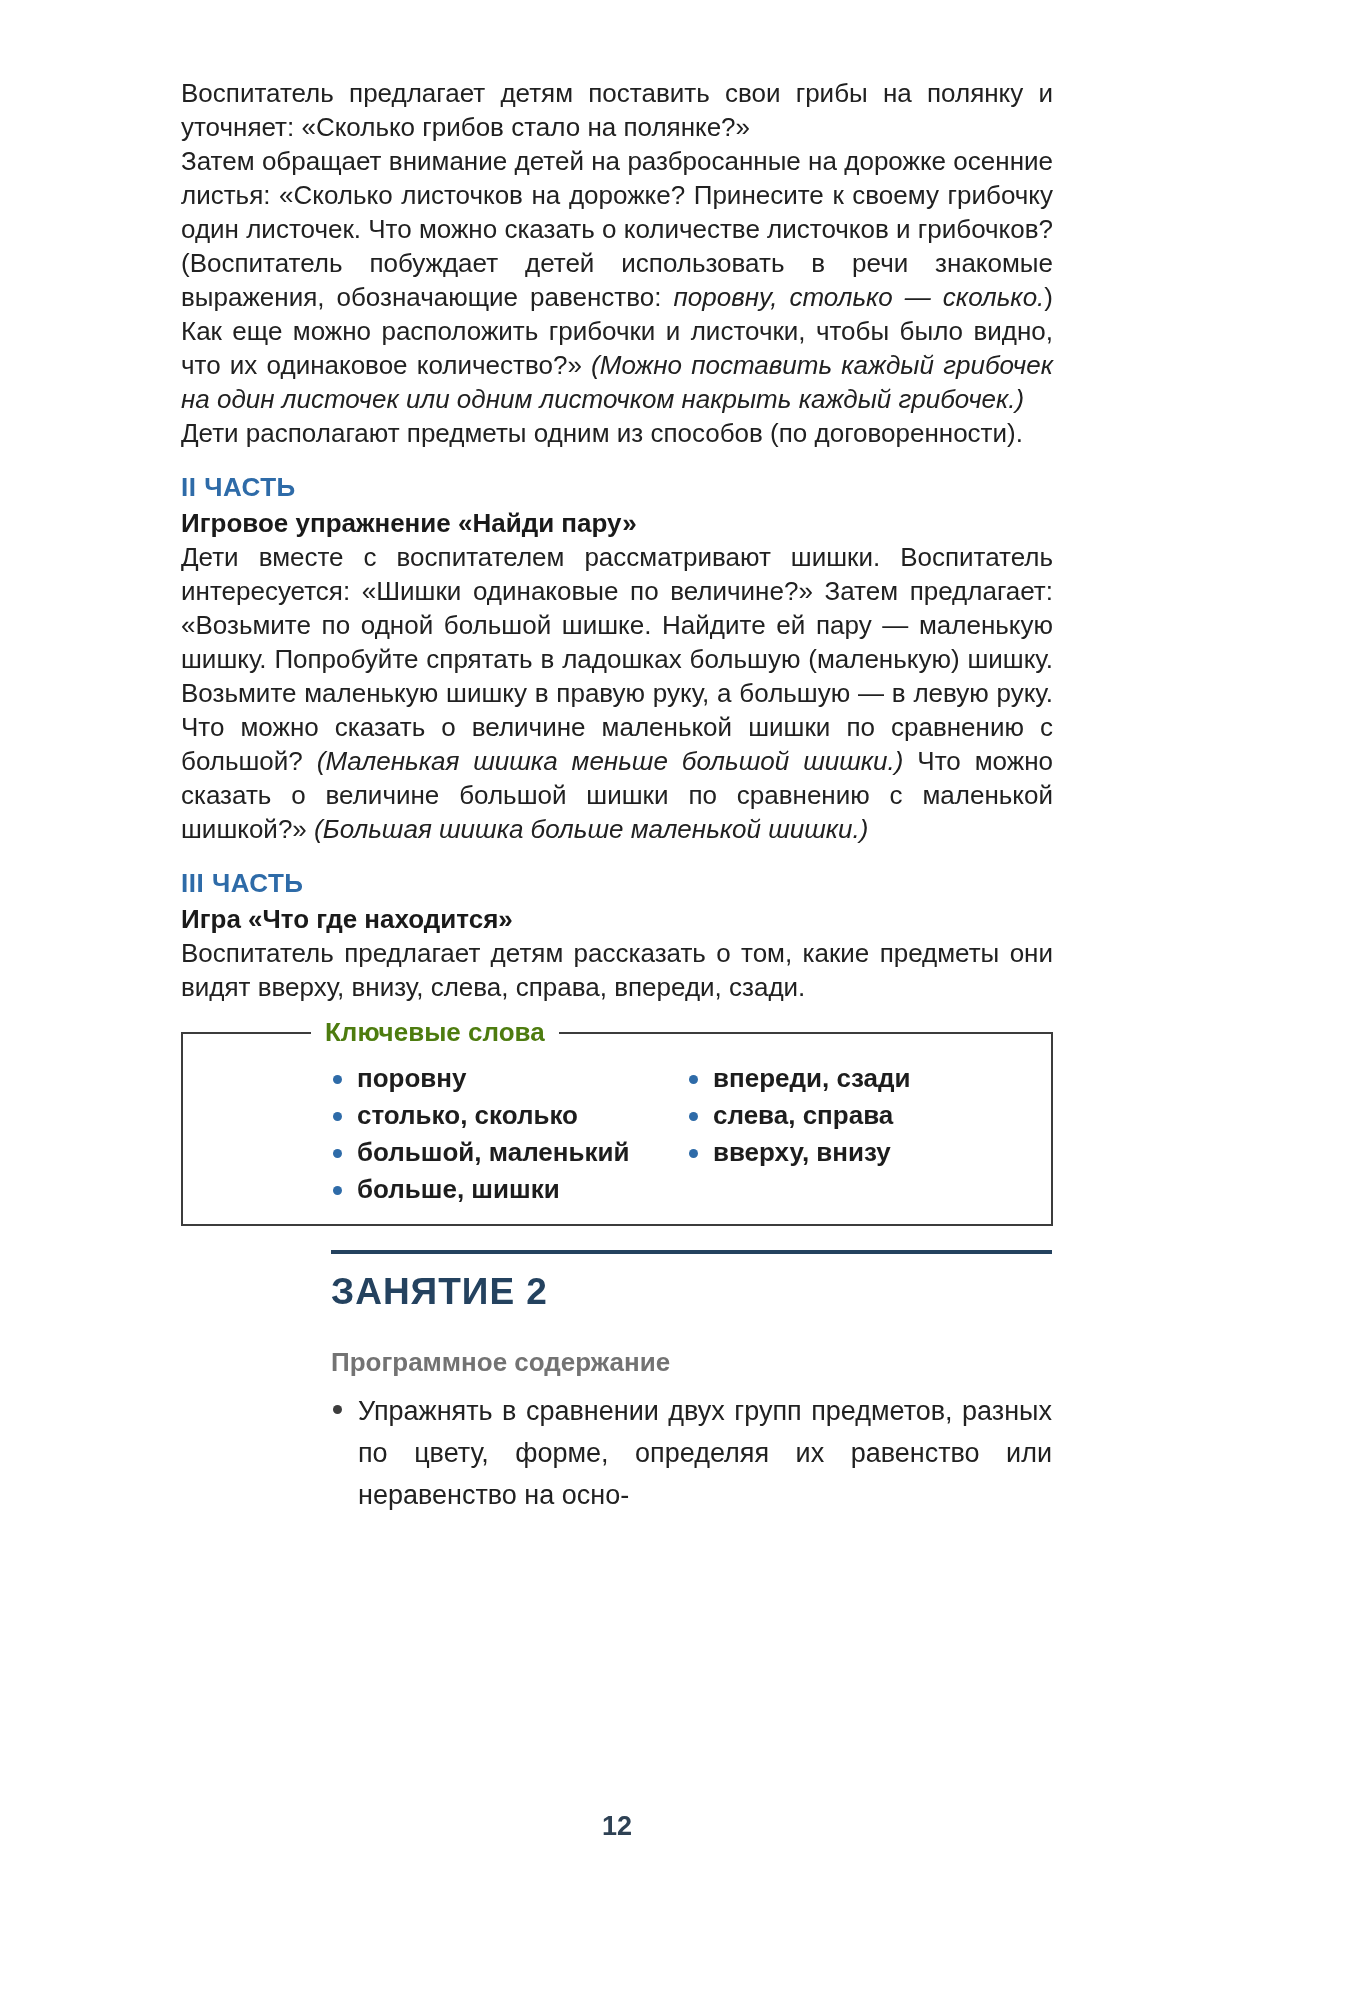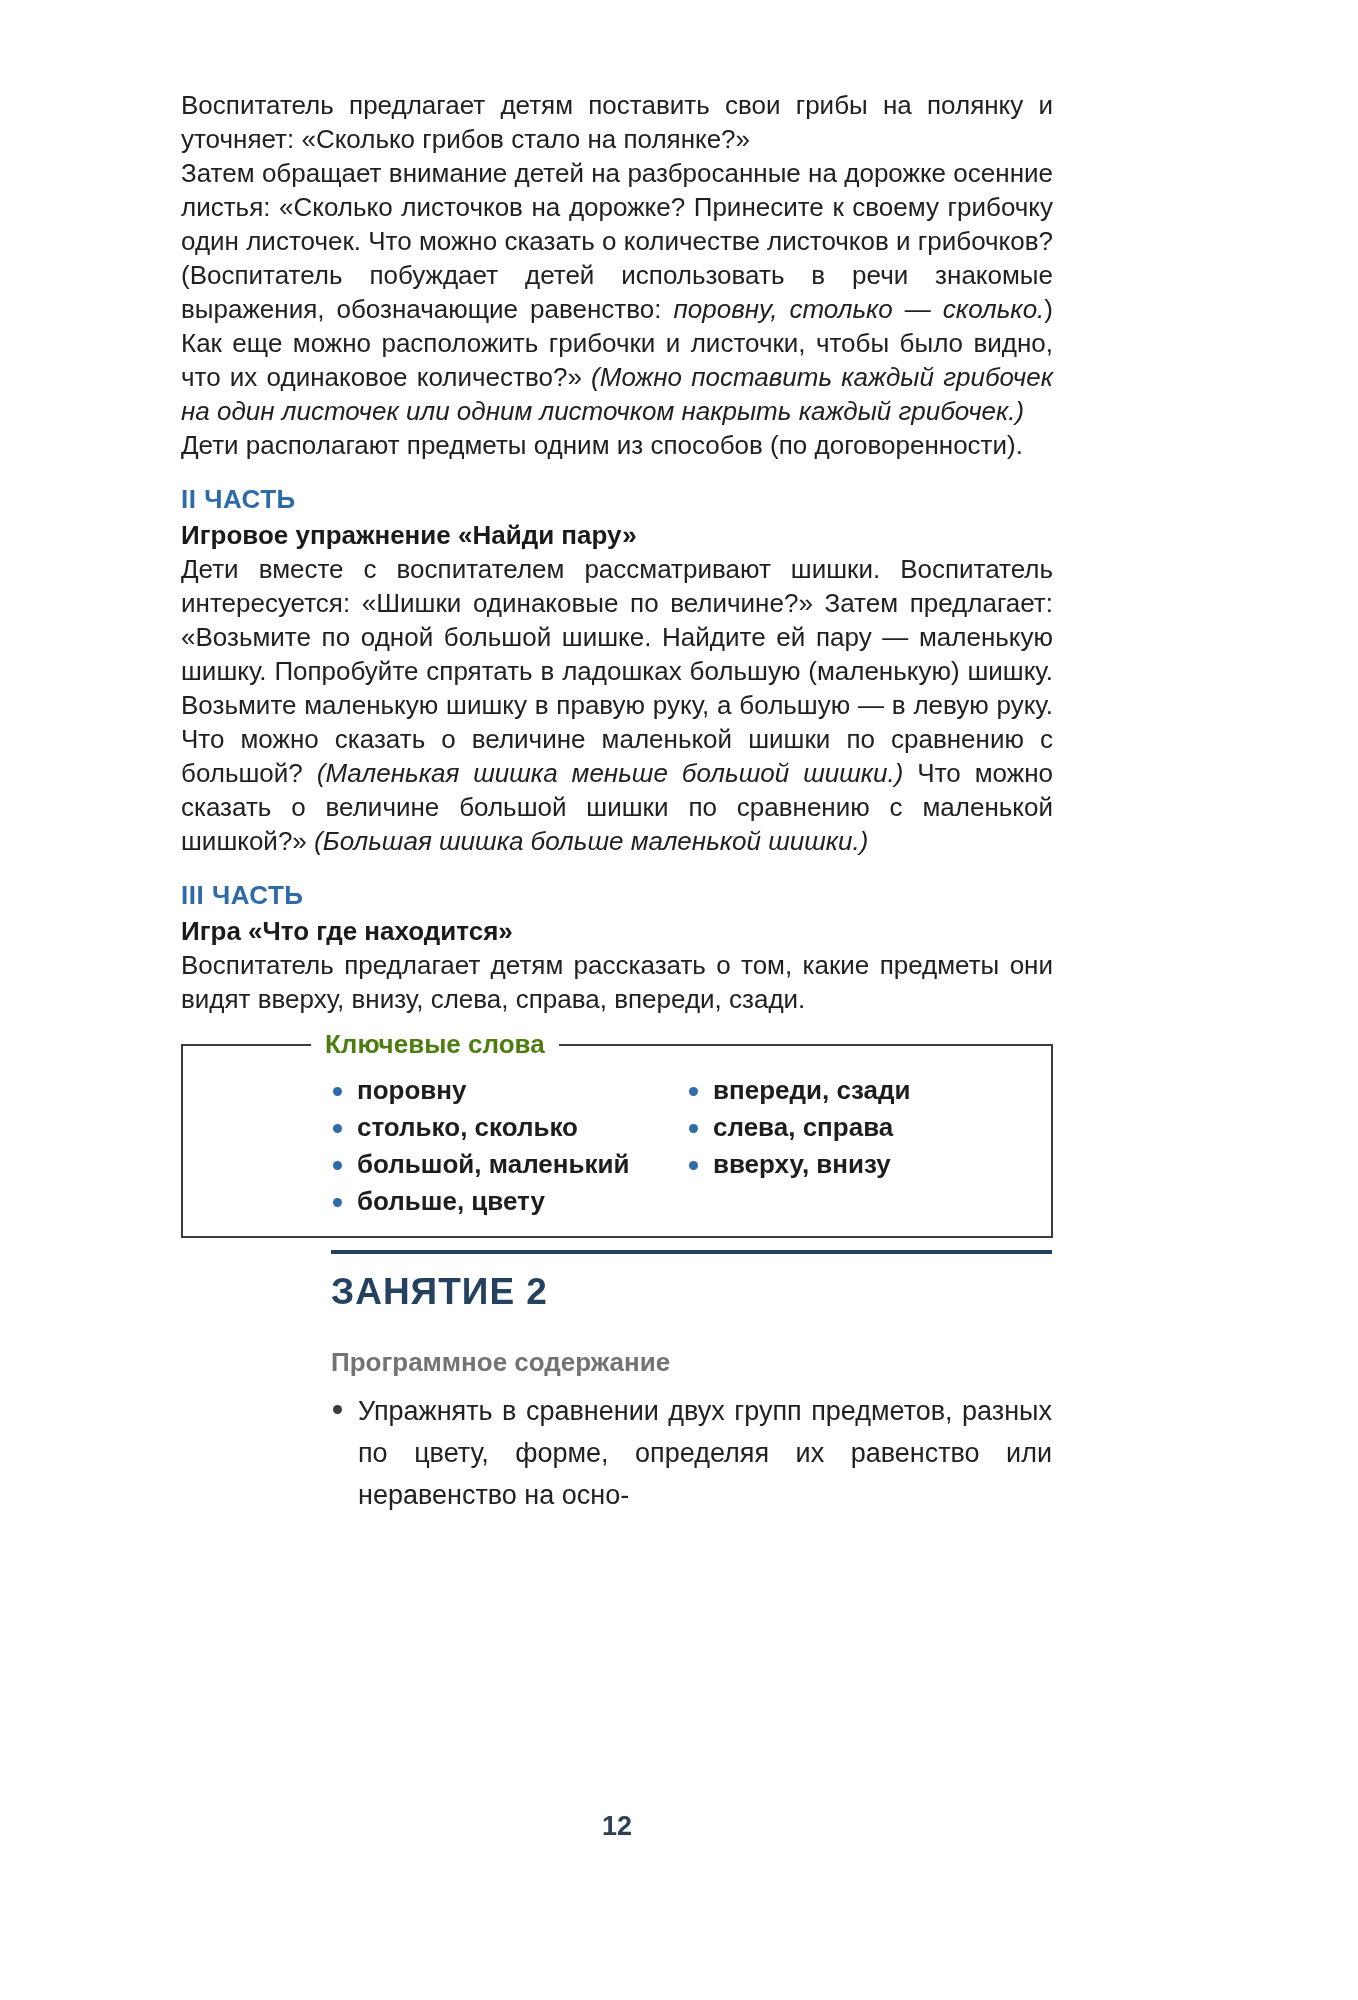--- a/index.html
+++ b/index.html
@@ -7,21 +7,21 @@
   body {
     width: 1358px; height: 2000px;
     background: #ffffff;
     font-family: "Liberation Sans", sans-serif;
     color: #212121;
     position: relative;
     overflow: hidden;
   }
   .page { position: absolute; inset: 0; background: #ffffff; }
 
-  .flow { position: absolute; left: 181px; top: 88px; width: 872px; }
+  .flow { position: absolute; left: 181px; top: 76px; width: 872px; }
 
   p.body {
     margin: 0; font-size: 26px; line-height: 34px;
     text-align: justify; color: #212121;
   }
   .mt4 { margin-top: 4px; }
   .it { font-style: italic; }
 
   .part-heading {
     margin: 20px 0 0 0;
@@ -111,21 +111,21 @@
       <span>Воспитатель предлагает детям рассказать о том, какие предметы они видят вверху, внизу, слева, справа, впереди, сзади.</span>
     </p>
 
     <div class="kw-box">
       <span class="kw-title">Ключевые слова</span>
       <div class="kw-cols">
         <div class="kw-col-left">
           <div class="kw-item"><span class="kw-dot"></span><span>поровну</span></div>
           <div class="kw-item"><span class="kw-dot"></span><span>столько, сколько</span></div>
           <div class="kw-item"><span class="kw-dot"></span><span>большой, маленький</span></div>
-          <div class="kw-item"><span class="kw-dot"></span><span>больше, цвету</span></div>
+          <div class="kw-item"><span class="kw-dot"></span><span>больше, шишки</span></div>
         </div>
         <div class="kw-col-right">
           <div class="kw-item"><span class="kw-dot"></span><span>впереди, сзади</span></div>
           <div class="kw-item"><span class="kw-dot"></span><span>слева, справа</span></div>
           <div class="kw-item"><span class="kw-dot"></span><span>вверху, внизу</span></div>
         </div>
       </div>
     </div>
 
   </div>

